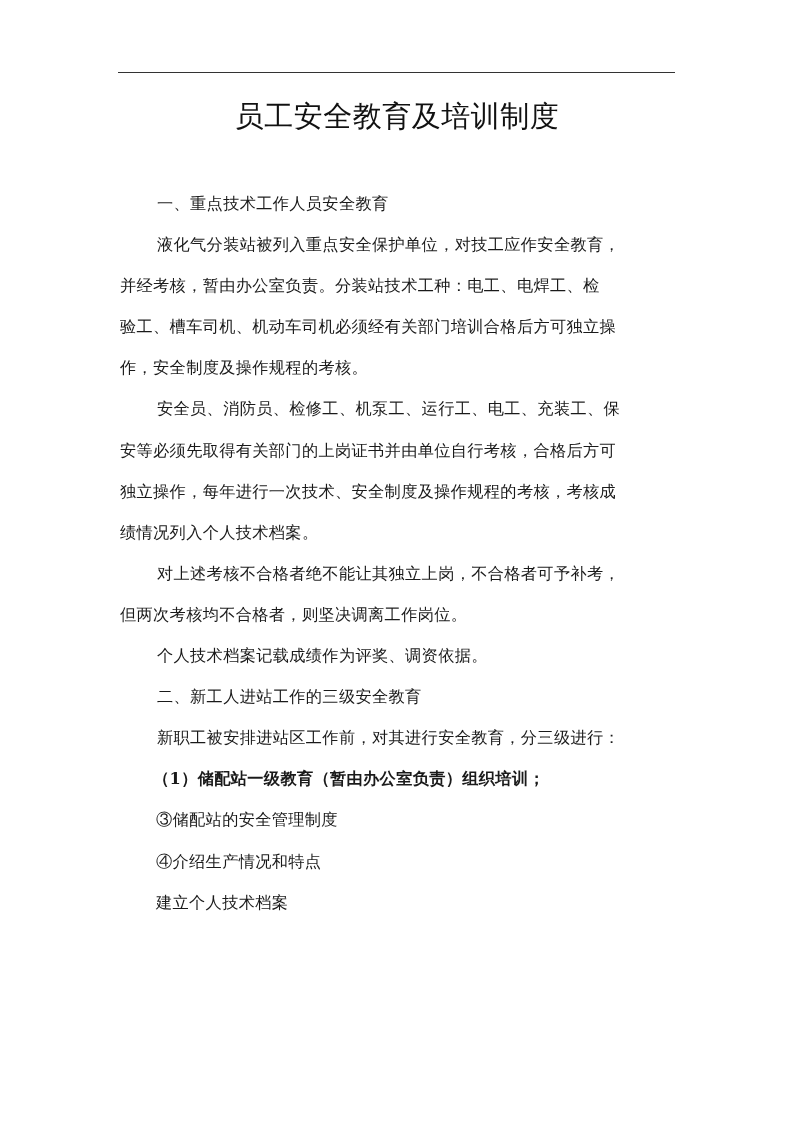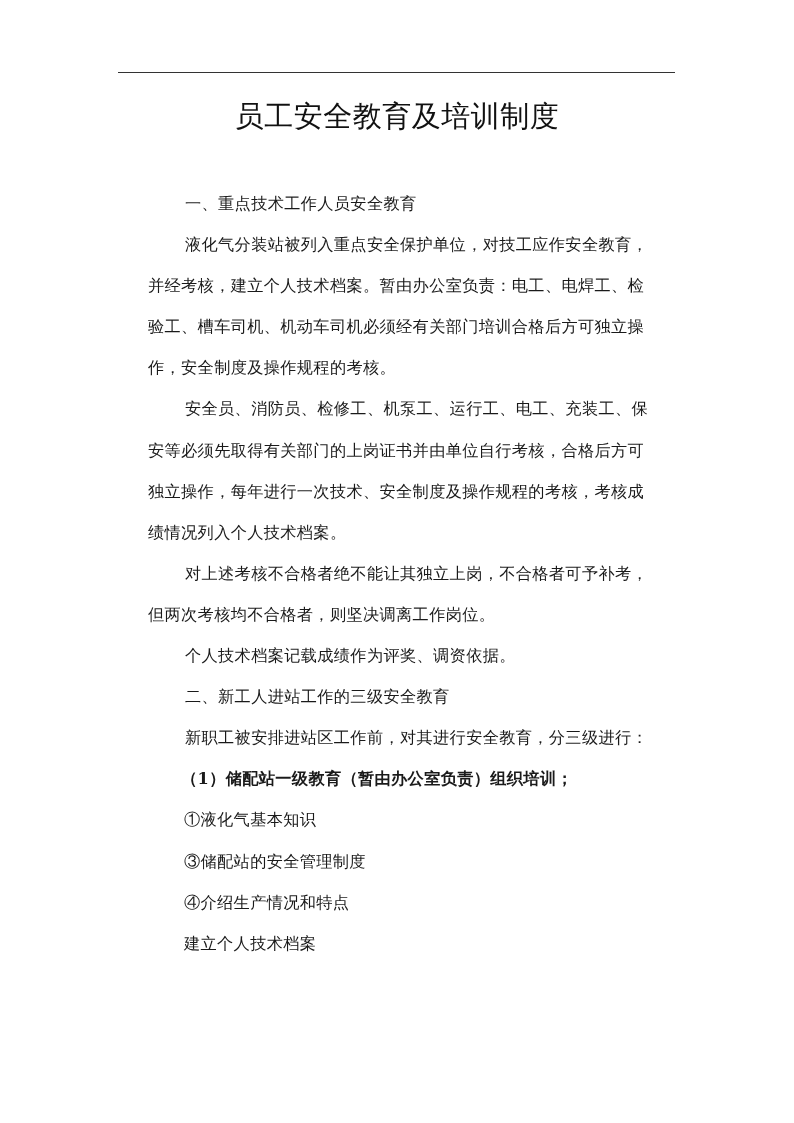--- a/index.html
+++ b/index.html
@@ -2,47 +2,46 @@
 <html><head>
   <meta charset="utf-8">
   <style>
     html, body { margin: 0; padding: 0; background: #ffffff; }
     body { width: 794px; height: 1123px; position: relative; overflow: hidden;
            font-family: "DejaVu Serif", "Liberation Serif", serif; color: #1a1a1a; }
     .header-rule { position: absolute; left: 118px; top: 72px; width: 557px; height: 0;
                    border-top: 1.5px solid #333333; }
     .title { position: absolute; left: 0; top: 96px; width: 794px; text-align: center;
              font-size: 29px; letter-spacing: 0.5px; color: #111111; line-height: 40px; }
-    .body { position: absolute; left: 120px; top: 183px; width: 557px; margin-left: 28px; }
+    .body { position: absolute; left: 120px; top: 183px; width: 557px; }
     .line { font-size: 16.2px; line-height: 41.1px; height: 41.1px; white-space: nowrap;
             letter-spacing: 0.35px; }
     .indent { padding-left: 37px; }
     .sub { padding-left: 33px; font-weight: bold; }
     .item { padding-left: 36px; }
   </style>
 </head>
 <body>
 
 <div class="header-rule"></div>
 
 <h1 class="title" style="margin:0;font-weight:normal;text-align:center;">员工安全教育及培训制度</h1>
 
 <div class="body">
   <div class="line indent">一、重点技术工作人员安全教育</div>
   <div class="line indent">液化气分装站被列入重点安全保护单位，对技工应作安全教育，</div>
-  <div class="line">并经考核，建立个人技术档案。暂由办公室负责：电工、电焊工、检</div>
+  <div class="line">并经考核，暂由办公室负责。分装站技术工种：电工、电焊工、检</div>
   <div class="line">验工、槽车司机、机动车司机必须经有关部门培训合格后方可独立操</div>
   <div class="line">作，安全制度及操作规程的考核。</div>
   <div class="line indent">安全员、消防员、检修工、机泵工、运行工、电工、充装工、保</div>
   <div class="line">安等必须先取得有关部门的上岗证书并由单位自行考核，合格后方可</div>
   <div class="line">独立操作，每年进行一次技术、安全制度及操作规程的考核，考核成</div>
   <div class="line">绩情况列入个人技术档案。</div>
   <div class="line indent">对上述考核不合格者绝不能让其独立上岗，不合格者可予补考，</div>
   <div class="line">但两次考核均不合格者，则坚决调离工作岗位。</div>
   <div class="line indent">个人技术档案记载成绩作为评奖、调资依据。</div>
   <div class="line indent">二、新工人进站工作的三级安全教育</div>
   <div class="line indent">新职工被安排进站区工作前，对其进行安全教育，分三级进行：</div>
   <div class="line sub">（1）储配站一级教育（暂由办公室负责）组织培训；</div>
-  <div class="line item">①液化气基本知识</div>
   <div class="line item">③储配站的安全管理制度</div>
   <div class="line item">④介绍生产情况和特点</div>
   <div class="line item">建立个人技术档案</div>
 </div>
 
 </body></html>

